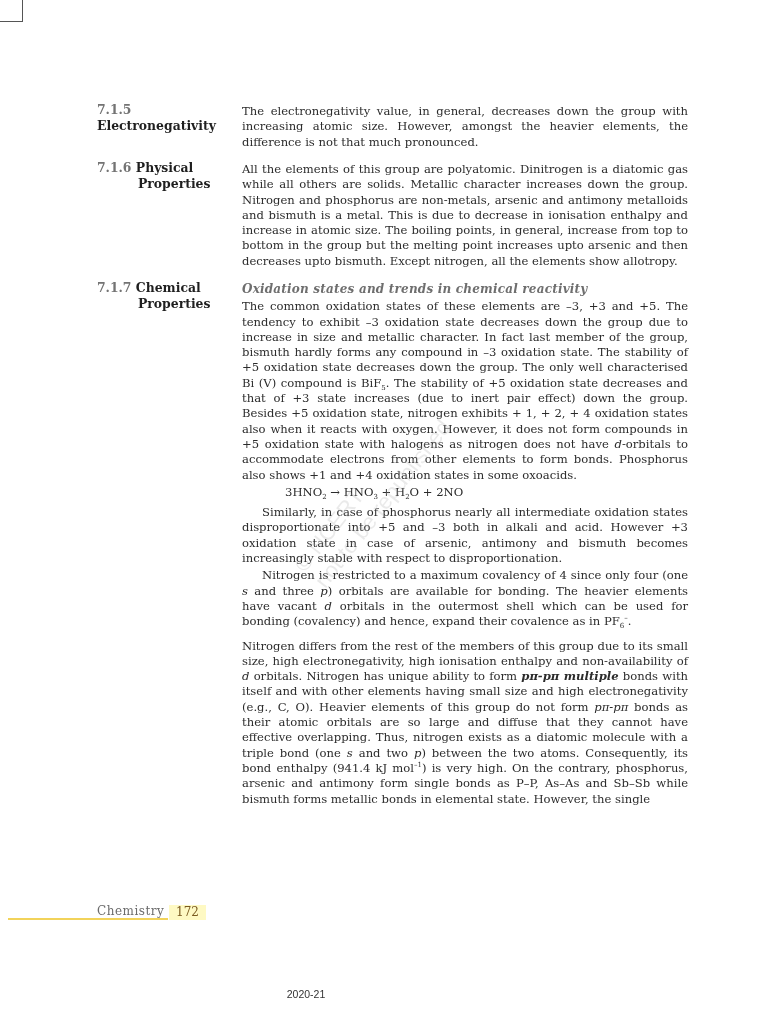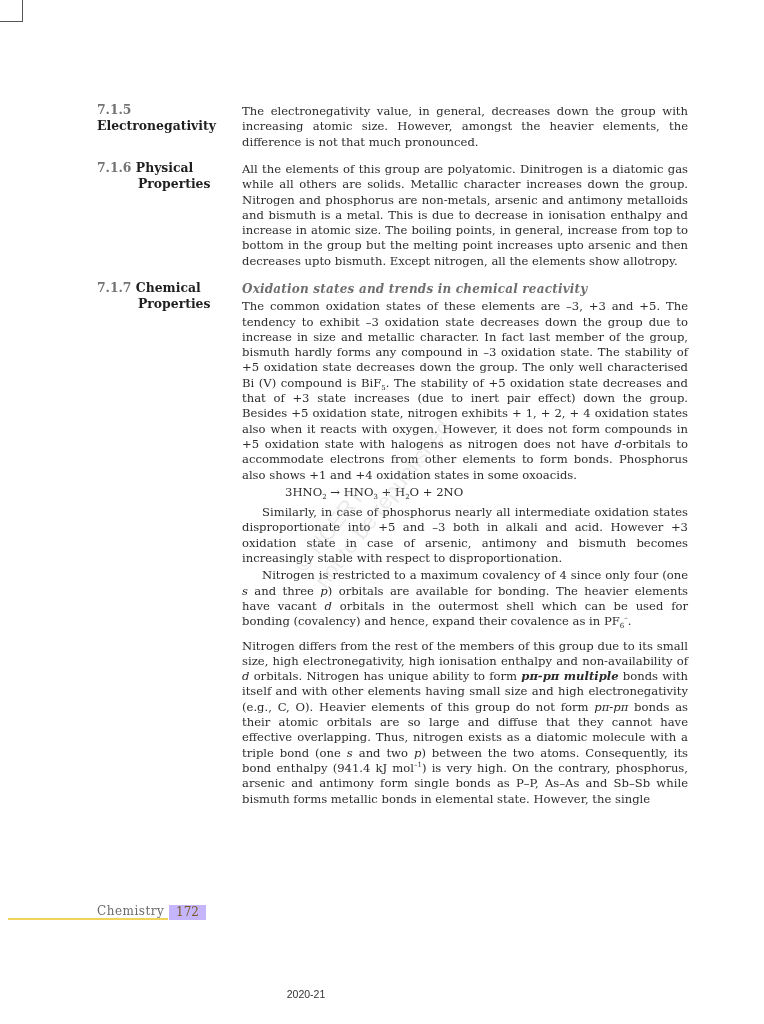--- a/index.html
+++ b/index.html
@@ -18,21 +18,21 @@
     .sec-body p.ind { text-indent: 20px; }
     .subhead { font-style: italic; font-weight: bold; color: #6e6e6e; font-size: 12px;
       margin: 0 0 3px 0; letter-spacing: 0.2px; }
     .eq { padding-left: 45px; margin: 2px 0 5px 0 !important; }
     .gap { height: 5px; }
     sub, sup { font-size: 7px; line-height: 0; }
     .footer { position: absolute; left: 8px; top: 904px; width: 190px; height: 16px; }
     .footer .rule { position: absolute; left: 0; top: 14px; width: 160px; height: 2px; background: #f2d35a; }
     .footer .subject { position: absolute; left: 89px; top: 0; font-size: 12px; color: #6b6b6b; letter-spacing: 0.5px; text-align: center; }
     .footer .page { position: absolute; left: 161px; top: 1px; width: 37px; height: 15px;
-      background: #c4b5fd; font-size: 12px; color: #7a5a20; text-align: center; line-height: 14px; }
+      background: #fef9c3; font-size: 12px; color: #7a5a20; text-align: center; line-height: 14px; }
     .year { position: absolute; left: 0; width: 612px; top: 988px; text-align: center;
       font-family: "Liberation Sans", sans-serif; font-size: 10.5px; color: #333; }
     .watermark { position: absolute; left: 270px; top: 470px; transform: rotate(-52deg);
       font-family: "Liberation Sans", sans-serif; font-size: 22px; color: rgba(170,170,170,0.25);
       white-space: nowrap; pointer-events: none; line-height: 26px; }
   </style>
 </head>
 <body>
 
 <div class="corner-box"></div>

